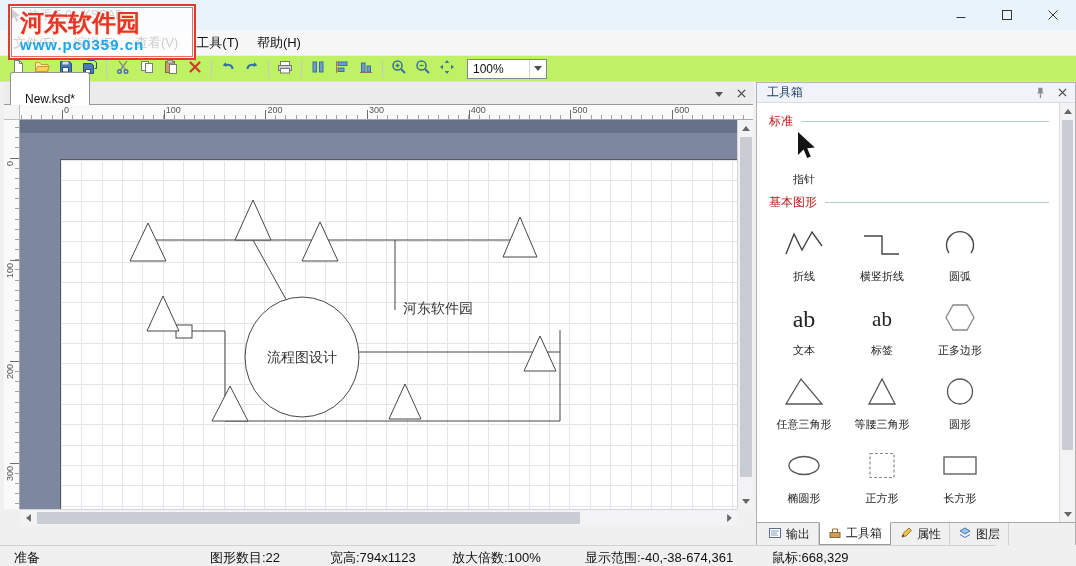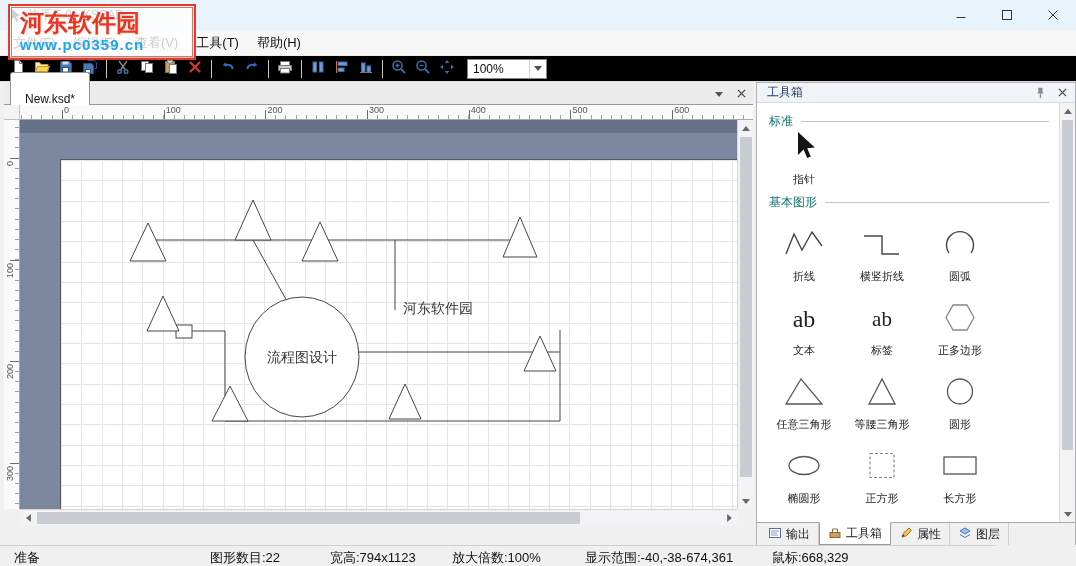--- a/index.html
+++ b/index.html
@@ -18,21 +18,21 @@
   
   .watermark{position:absolute;left:8px;top:4px;width:188px;height:56px;z-index:60;
     border:2px solid #e23a2e;background:rgba(255,255,255,0.78);padding:1px;}
   .wm-inner{width:100%;height:100%;border:1px solid #e8705f;display:flex;flex-direction:column;justify-content:center;padding-left:8px;}
   .wm-title{font-size:24px;font-weight:bold;color:#e8332a;line-height:26px;text-shadow:1px 1px 0 #ffe9c8;}
   .wm-url{font-size:15px;font-weight:bold;color:#1fa6e8;line-height:18px;letter-spacing:1px;}
   
   .menubar{position:absolute;left:0;top:30px;width:1076px;height:26px;background:#f7f7f7;display:flex;align-items:center;padding-left:4px;border-bottom:1px solid #ececec;}
   .menu-item{font-size:13px;padding:0 9px;line-height:25px;color:#111;}
   
-  .toolbar{position:absolute;left:0;top:56px;width:1076px;height:26px;background:#000000;border-bottom:1px solid #dcdcdc;display:flex;align-items:center;padding-left:6px;}
+  .toolbar{position:absolute;left:0;top:56px;width:1076px;height:26px;background:#bef264;border-bottom:1px solid #dcdcdc;display:flex;align-items:center;padding-left:6px;}
   .tb-btn{width:24px;height:22px;display:flex;align-items:center;justify-content:center;border:1px solid transparent;border-radius:2px;}
   .tb-sep{width:1px;height:18px;background:#c8c8c8;margin:0 4px;}
   .zoom-combo{margin-left:8px;width:80px;height:20px;background:#fff;border:1px solid #828790;display:flex;align-items:center;position:relative;}
   .zoom-value{font-size:12px;padding-left:5px;flex:1;color:#111;}
   .zoom-arrow{width:17px;height:18px;display:flex;align-items:center;justify-content:center;border-left:1px solid #d5d5d5;}
   .tri-down{width:0;height:0;border-left:4px solid transparent;border-right:4px solid transparent;border-top:5px solid #505050;}
   
   .workspace{position:absolute;left:0;top:82px;width:1076px;height:463px;background:#f0f0f0;}
   .docarea{position:absolute;left:4px;top:0;width:749px;height:463px;}
   
@@ -64,21 +64,21 @@
   .sb-thumb-v{position:absolute;left:2px;width:12px;background:#c9ccd3;border-radius:1px;}
   .sb-thumb-h{position:absolute;top:2px;height:12px;background:#c9ccd3;border-radius:1px;}
   
   .panel{position:absolute;left:756px;top:0;width:320px;height:463px;background:#fff;border:1px solid #b2b2b2;}
   .panel-header{position:absolute;left:0;top:0;width:318px;height:20px;background:#f0f3f7;border-bottom:1px solid #d8dce2;display:flex;align-items:center;}
   .panel-title{font-size:12px;color:#1f3b63;padding-left:10px;flex:1;}
   .panel-hbtn{width:18px;height:18px;display:flex;align-items:center;justify-content:center;margin-right:4px;}
   .panel-body{position:absolute;left:0;top:20px;width:302px;height:419px;overflow:hidden;padding-top:6px;}
   .panel-scroll{position:absolute;right:0;top:20px;width:16px;height:419px;background:#f3f3f5;border-left:1px solid #dcdcdc;}
   .section-title{display:flex;align-items:center;margin:4px 10px 2px 12px;}
-  .section-title span{font-size:12px;color:#0f766e;white-space:nowrap;}
+  .section-title span{font-size:12px;color:#b91c1c;white-space:nowrap;}
   .section-line{flex:1;height:1px;background:#b9c6d8;margin-left:8px;}
   .tool-grid{display:grid;grid-template-columns:78px 78px 78px;padding-left:8px;}
   .tool-item{height:74px;display:flex;flex-direction:column;align-items:center;justify-content:flex-end;padding-bottom:3px;border:1px solid transparent;}
   .tool-item.std{height:58px;}
   .tool-icon{margin-bottom:3px;}
   .tool-label{font-size:11px;color:#222;line-height:14px;}
   .panel-tabs{position:absolute;left:0;top:439px;width:318px;height:23px;background:#f0f0f0;border-top:1px solid #a8a8a8;display:flex;align-items:stretch;padding-left:3px;}
   .ptab{display:flex;align-items:center;gap:4px;padding:0 8px;font-size:12px;color:#222;border-right:1px solid #d0d0d0;}
   .ptab.active{background:#fff;border:1px solid #9a9a9a;border-top:1px solid #fff;margin-top:-1px;}
   

